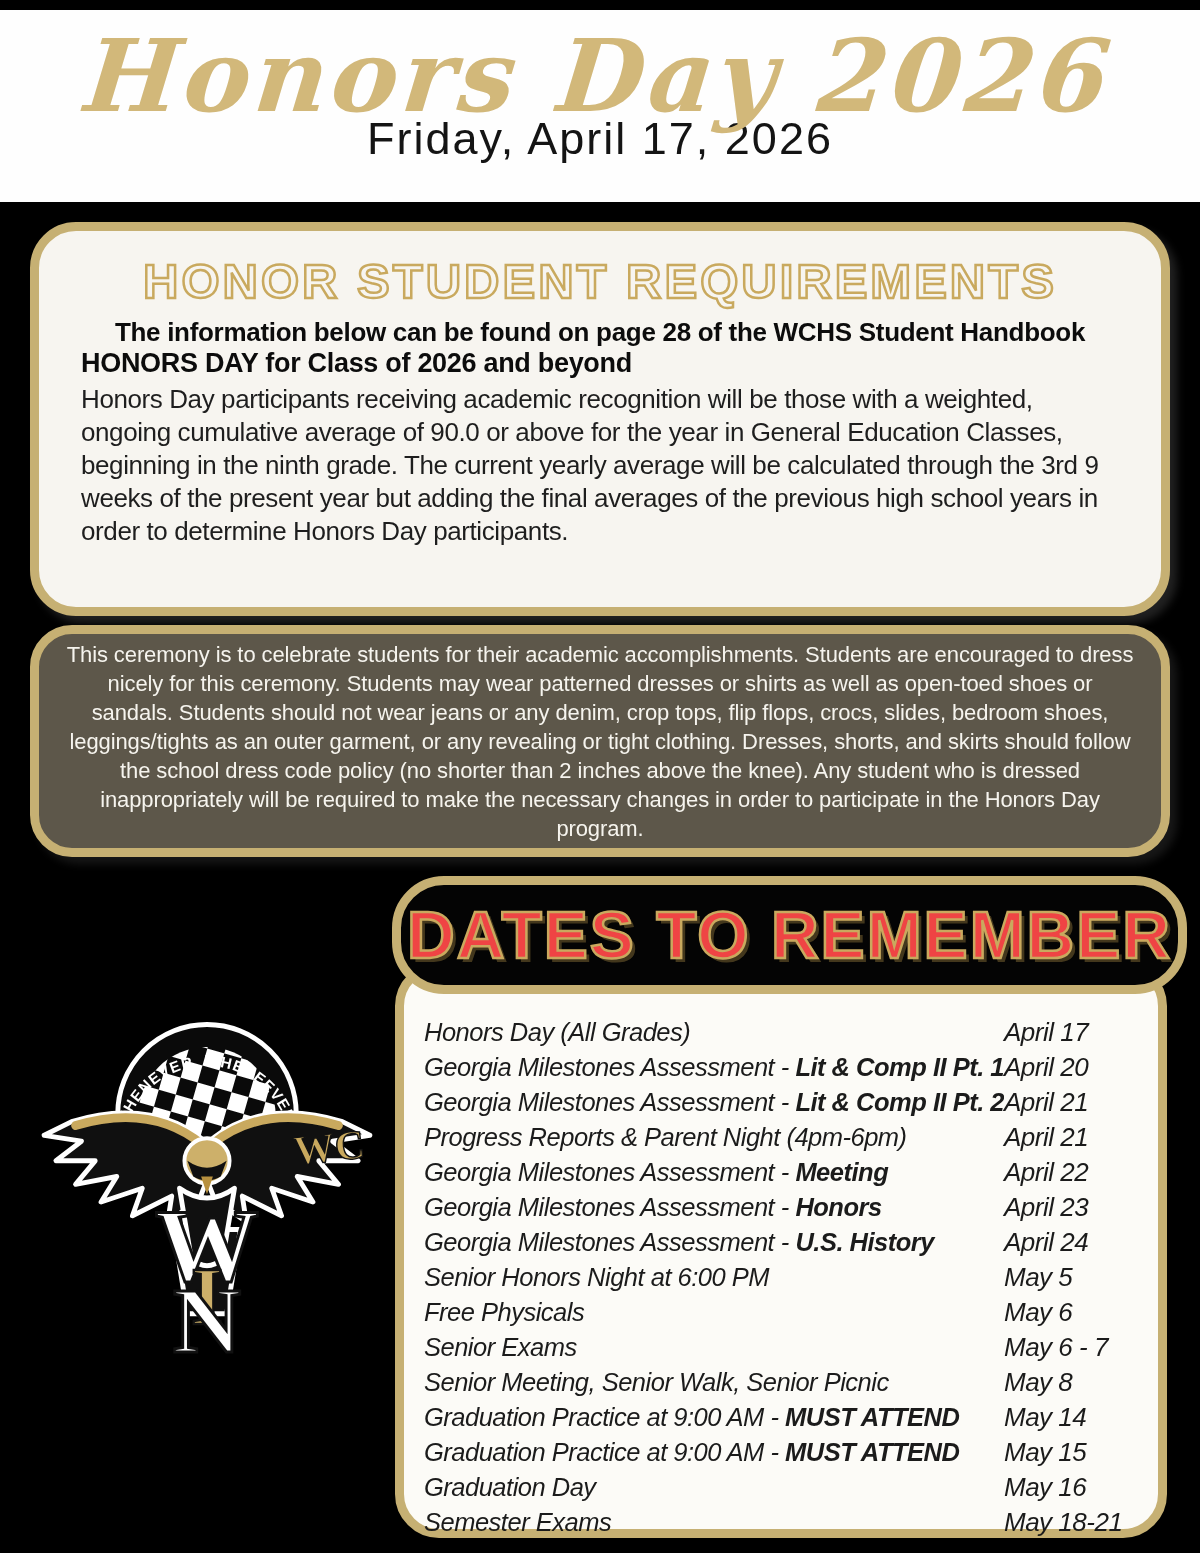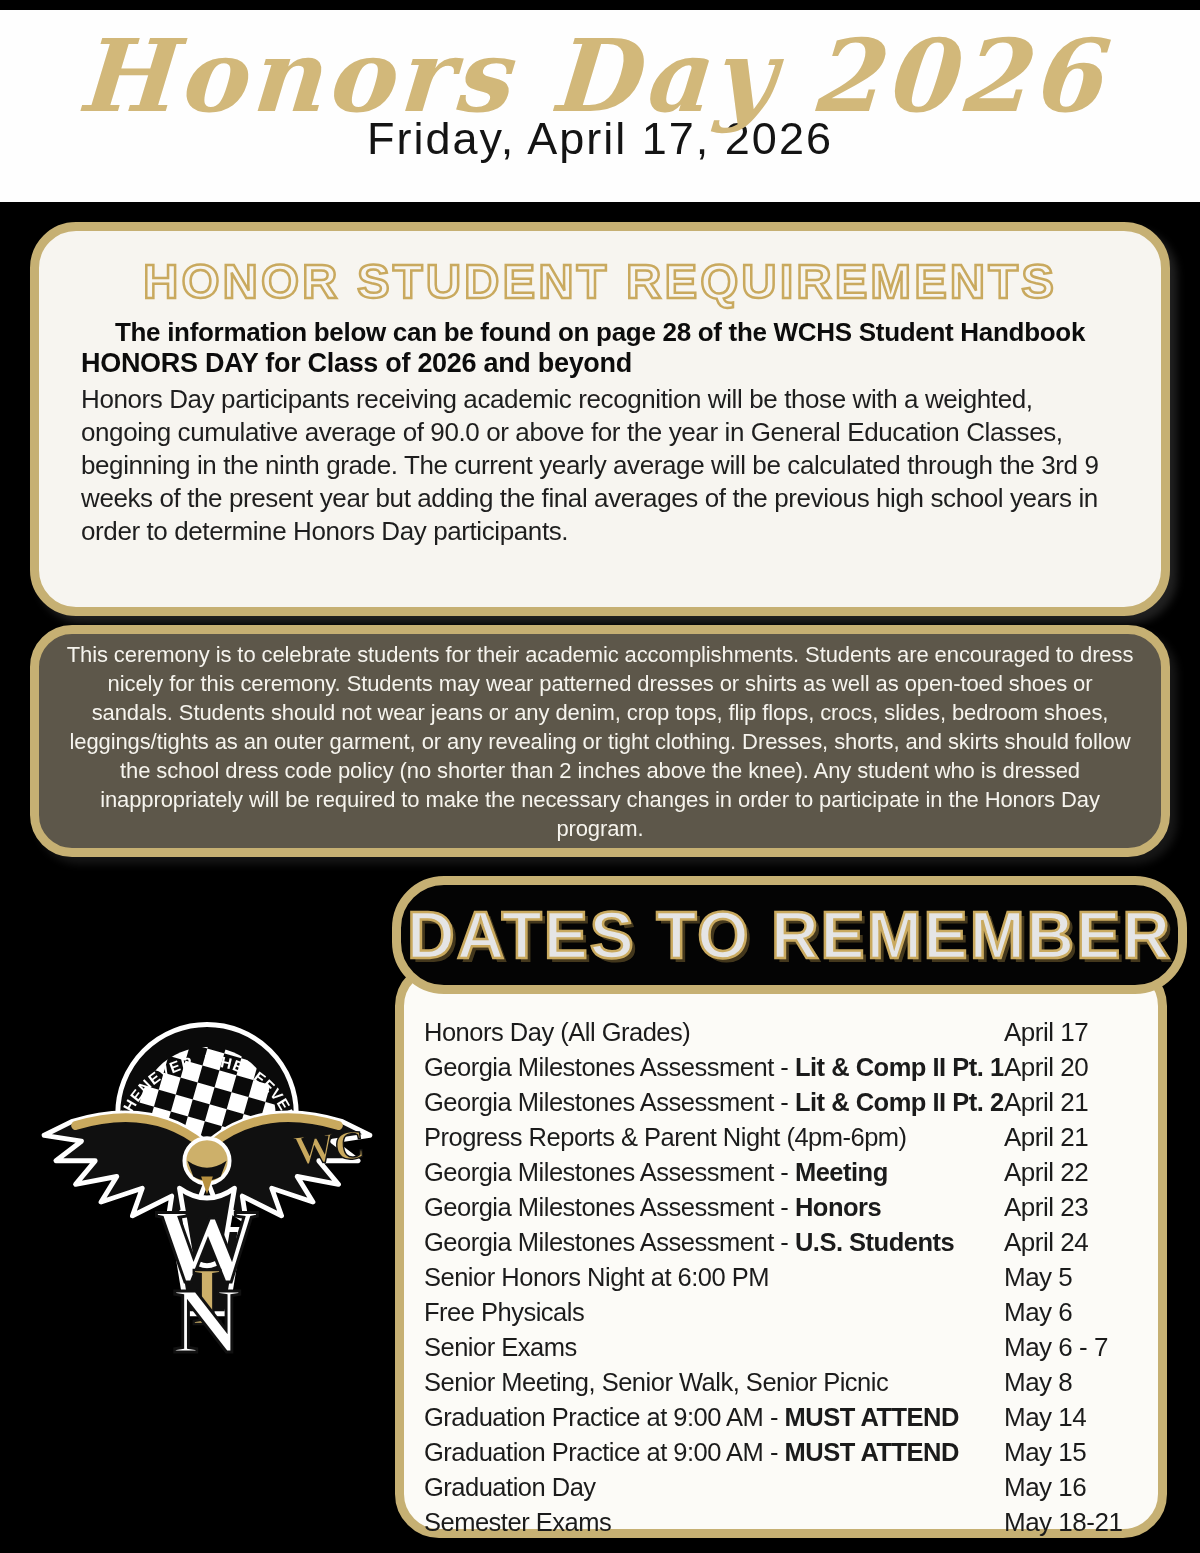--- a/index.html
+++ b/index.html
@@ -58,27 +58,27 @@
   .dress .body{
     font-size:22px;line-height:29px;color:#f6f4ee;text-align:center;
     letter-spacing:-0.1px;
   }
   
   .dates-header{
     left:392px;top:876px;width:795px;height:118px;border-radius:52px;
     background:#040404;z-index:3;display:flex;align-items:center;justify-content:center;
   }
   .dates-header .bubble-heading{
-    font-weight:800;font-size:66px;letter-spacing:2px;color:#e5e5e5;
+    font-weight:800;font-size:66px;letter-spacing:2px;color:#ef4444;
     -webkit-text-stroke:2.5px #c9a95e;
     text-shadow:4px 4px 0 rgba(120,98,50,.55);white-space:nowrap;
   }
   .dates-box{
     left:395px;top:962px;width:772px;height:576px;border-radius:44px;
-    background:#fcfbf7;z-index:2;padding:44px 14px 0 20px;
+    background:#fcfbf7;z-index:2;padding:44px 14px 0 20px;font-style:italic;
   }
   .date-row{
     display:grid;grid-template-columns:1fr 140px;align-items:baseline;
     height:35px;line-height:35px;white-space:nowrap;
   }
   .date-row .event{font-size:25.5px;color:#1b1b1b;letter-spacing:-0.5px;overflow:hidden;}
   .date-row .event b{font-weight:700;}
   .date-row .date{font-size:26px;color:#1b1b1b;letter-spacing:-0.5px;}
   
   .logo{position:absolute;left:28px;top:998px;width:358px;height:358px;z-index:1;}
@@ -125,21 +125,21 @@
       </div>
       <div class="date-row">
         <span class="event">Georgia Milestones Assessment - <b>Meeting</b></span>
         <span class="date">April 22</span>
       </div>
       <div class="date-row">
         <span class="event">Georgia Milestones Assessment - <b>Honors</b></span>
         <span class="date">April 23</span>
       </div>
       <div class="date-row">
-        <span class="event">Georgia Milestones Assessment - <b>U.S. Students</b></span>
+        <span class="event">Georgia Milestones Assessment - <b>U.S. History</b></span>
         <span class="date">April 24</span>
       </div>
       <div class="date-row">
         <span class="event">Senior Honors Night at 6:00 PM</span>
         <span class="date">May 5</span>
       </div>
       <div class="date-row">
         <span class="event">Free Physicals</span>
         <span class="date">May 6</span>
       </div>

